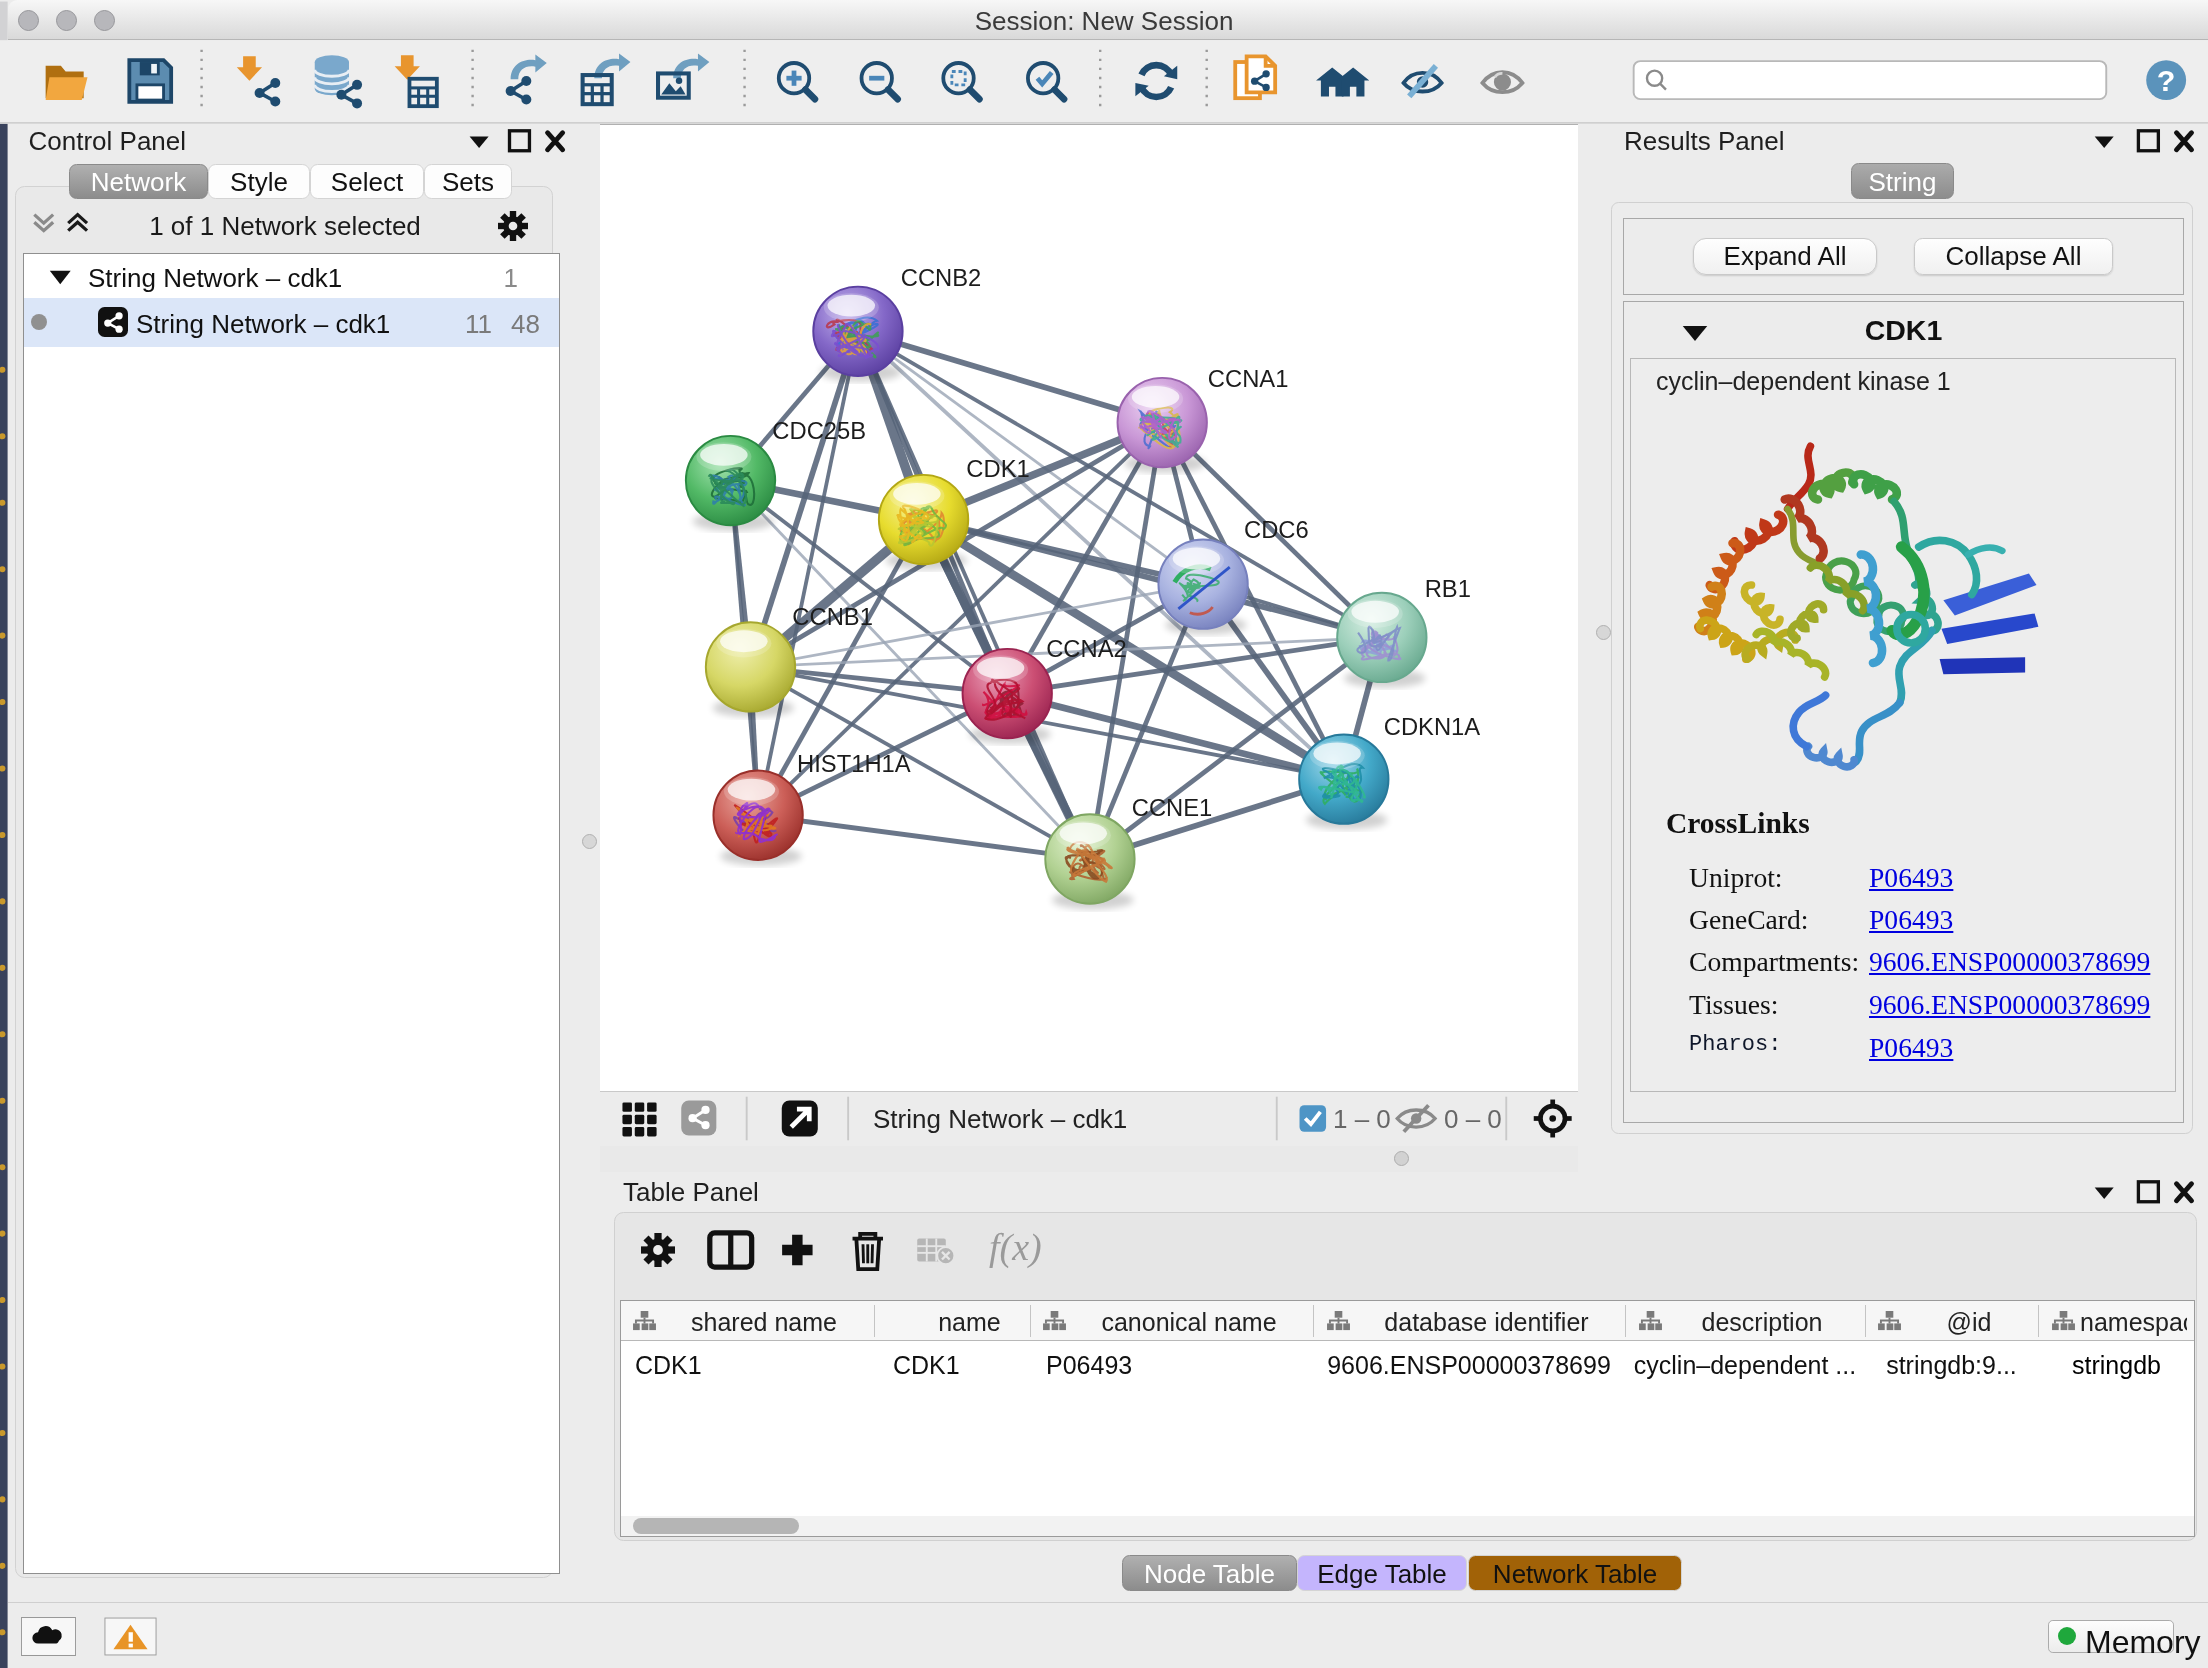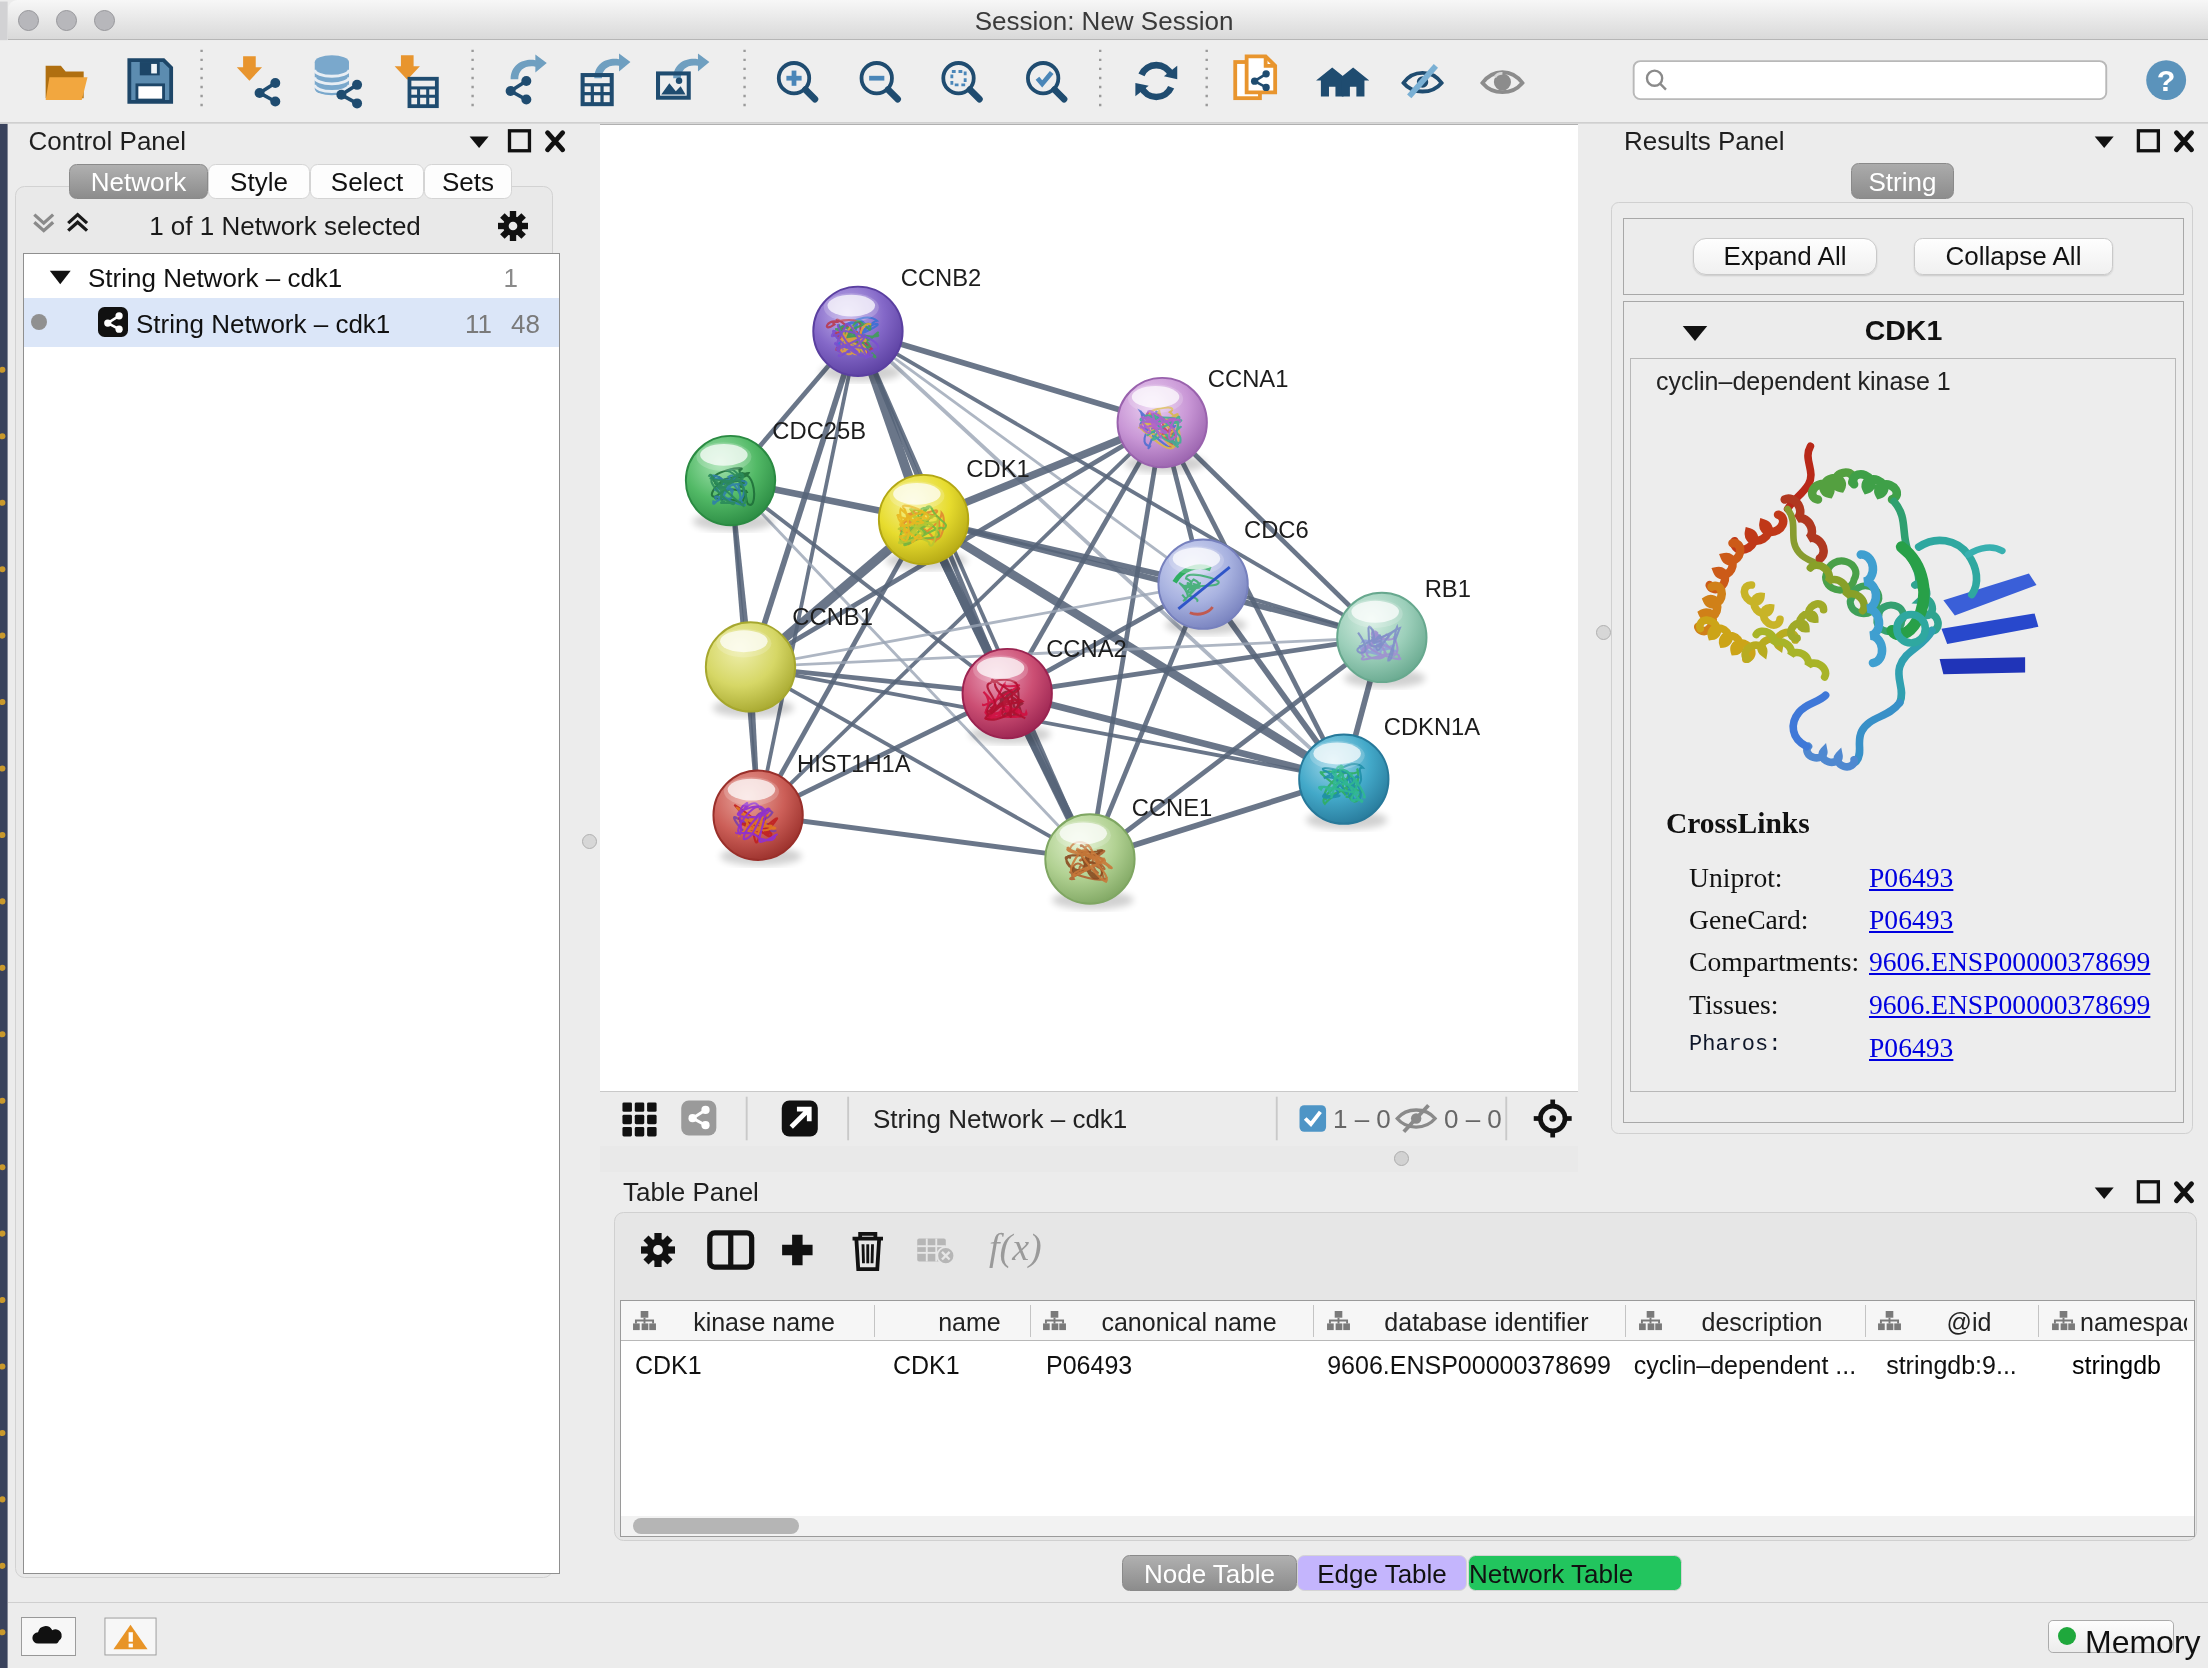--- a/index.html
+++ b/index.html
@@ -648,21 +648,21 @@
 <div class="abs" style="left:989px;top:1225px;font-family:'Liberation Serif',serif;font-style:italic;font-size:38px;color:#9a9a9a">f(x)</div>
 <div class="abs" style="left:620px;top:1300px;width:1575px;height:237px;background:#fff;border:1px solid #9a9a9a"></div>
 <div class="abs" style="left:621px;top:1301px;width:1573px;height:40px;background:#f6f6f6;border-bottom:1px solid #b8b8b8"></div>
 <svg width="23" height="21" style="position:absolute;left:633px;top:1311px" viewBox="0 0 24 22">
 <rect x="8" y="0" width="8" height="7" fill="#7a7a7a"></rect>
 <rect x="0" y="13" width="7" height="7" fill="#7a7a7a"></rect>
     <rect x="9" y="13" width="7" height="7" fill="#7a7a7a"></rect>
     <rect x="17" y="13" width="7" height="7" fill="#7a7a7a"></rect>
 <path d="M12 7 L12 10 M3 13 L3 10 L21 10 L21 13 M12 10 L12 13" stroke="#7a7a7a" stroke-width="2" fill="none"></path>
   </svg>
-<div class="abs" style="left:662px;top:1308px;width:204px;text-align:center;font-size:25px;color:#222;white-space:nowrap;overflow:hidden">kinase name</div>
+<div class="abs" style="left:662px;top:1308px;width:204px;text-align:center;font-size:25px;color:#222;white-space:nowrap;overflow:hidden">shared name</div>
 <div class="abs" style="left:874px;top:1305px;width:1px;height:32px;background:#c4c4c4"></div>
 <div class="abs" style="left:916px;top:1308px;width:107px;text-align:center;font-size:25px;color:#222;white-space:nowrap;overflow:hidden">name</div>
 <div class="abs" style="left:1030px;top:1305px;width:1px;height:32px;background:#c4c4c4"></div>
 <svg width="23" height="21" style="position:absolute;left:1043px;top:1311px" viewBox="0 0 24 22">
 <rect x="8" y="0" width="8" height="7" fill="#7a7a7a"></rect>
 <rect x="0" y="13" width="7" height="7" fill="#7a7a7a"></rect>
     <rect x="9" y="13" width="7" height="7" fill="#7a7a7a"></rect>
     <rect x="17" y="13" width="7" height="7" fill="#7a7a7a"></rect>
 <path d="M12 7 L12 10 M3 13 L3 10 L21 10 L21 13 M12 10 L12 13" stroke="#7a7a7a" stroke-width="2" fill="none"></path>
   </svg>
@@ -707,21 +707,21 @@
 <div class="abs" style="left:893px;top:1351px;font-size:25px;color:#111;white-space:nowrap">CDK1</div>
 <div class="abs" style="left:1046px;top:1351px;font-size:25px;color:#111;white-space:nowrap">P06493</div>
 <div class="abs" style="left:1313px;top:1351px;width:312px;text-align:center;font-size:25px;color:#111;white-space:nowrap">9606.ENSP00000378699</div>
 <div class="abs" style="left:1625px;top:1351px;width:240px;text-align:center;font-size:25px;color:#111;white-space:nowrap">cyclin–dependent ...</div>
 <div class="abs" style="left:1865px;top:1351px;width:173px;text-align:center;font-size:25px;color:#111;white-space:nowrap">stringdb:9...</div>
 <div class="abs" style="left:2038px;top:1351px;width:157px;text-align:center;font-size:25px;color:#000000;white-space:nowrap">stringdb</div>
 <div class="abs" style="left:621px;top:1516px;width:1573px;height:20px;background:#f2f2f2"></div>
 <div class="abs" style="left:633px;top:1518px;width:166px;height:16px;background:#b5b5b5;border-radius:8.6px"></div>
 <div class="abs" style="left:1122px;top:1555px;width:175px;height:36px;background:linear-gradient(#b0b0b0,#8c8c8c);border:1px solid #8a8a8a;border-radius:7.6px;color:#fff;font-size:26px;text-align:center;line-height:36px">Node Table</div>
 <div class="abs" style="left:1297px;top:1555px;width:170px;height:36px;background:#c4b5fd;border:1px solid #d4d4d4;border-radius:7.6px;color:#111;font-size:26px;text-align:center;line-height:36px">Edge Table</div>
-<div class="abs" style="left:1468px;top:1555px;width:214px;height:36px;background:#22c55e;border:1px solid #d4d4d4;border-radius:7.6px;color:#111;font-size:26px;line-height:36px">Network Table</div>
+<div class="abs" style="left:1468px;top:1555px;width:214px;height:36px;background:#a16207;border:1px solid #d4d4d4;border-radius:7.6px;color:#111;font-size:26px;text-align:center;line-height:36px">Network Table</div>
 <div class="abs" style="left:7.6px;top:1602px;width:2201px;height:67px;background:#ececec;border-top:1px solid #cfcfcf"></div>
 <svg class="abs" width="55" height="39" style="left:21px;top:1617px" viewBox="0 0 58 41">
 <rect x="0.5" y="0.5" width="57" height="40" fill="linear-gradient(#fff,#eee)" stroke="#9a9a9a"></rect>
 <rect x="1" y="1" width="56" height="39" fill="#f7f7f7"></rect>
 <path d="M18 28 a6 6 0 0 1 0 -12 a8 8 0 0 1 15 -2 a6.5 6.5 0 0 1 7 11 q-1 3 -4 3 Z" fill="#111"></path>
   </svg>
 <svg class="abs" width="53" height="39" style="left:104px;top:1617px" viewBox="0 0 56 41">
 <rect x="1" y="1" width="54" height="39" fill="#f7f7f7" stroke="#9a9a9a"></rect>
 <path d="M28 8 L46 34 L10 34 Z" fill="#e89427"></path>
     <rect x="26" y="16" width="4.5" height="10" fill="#fff"></rect>

